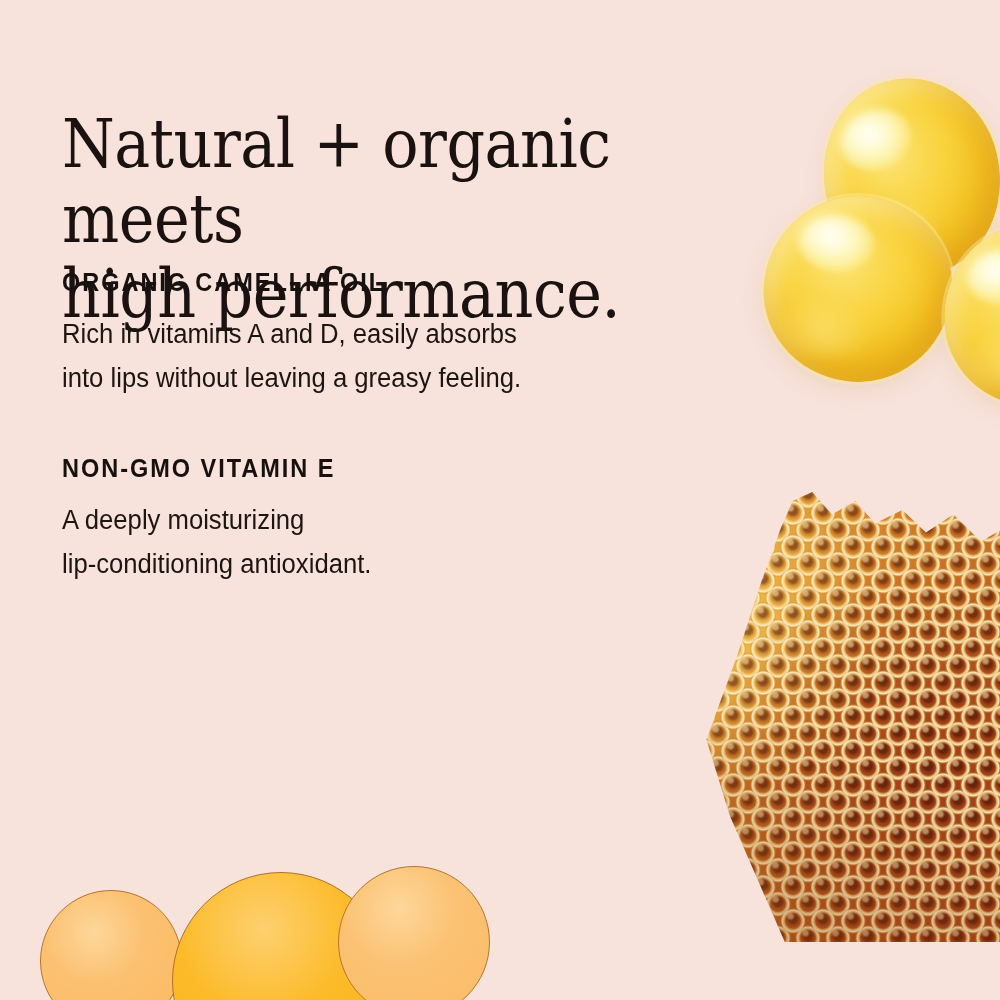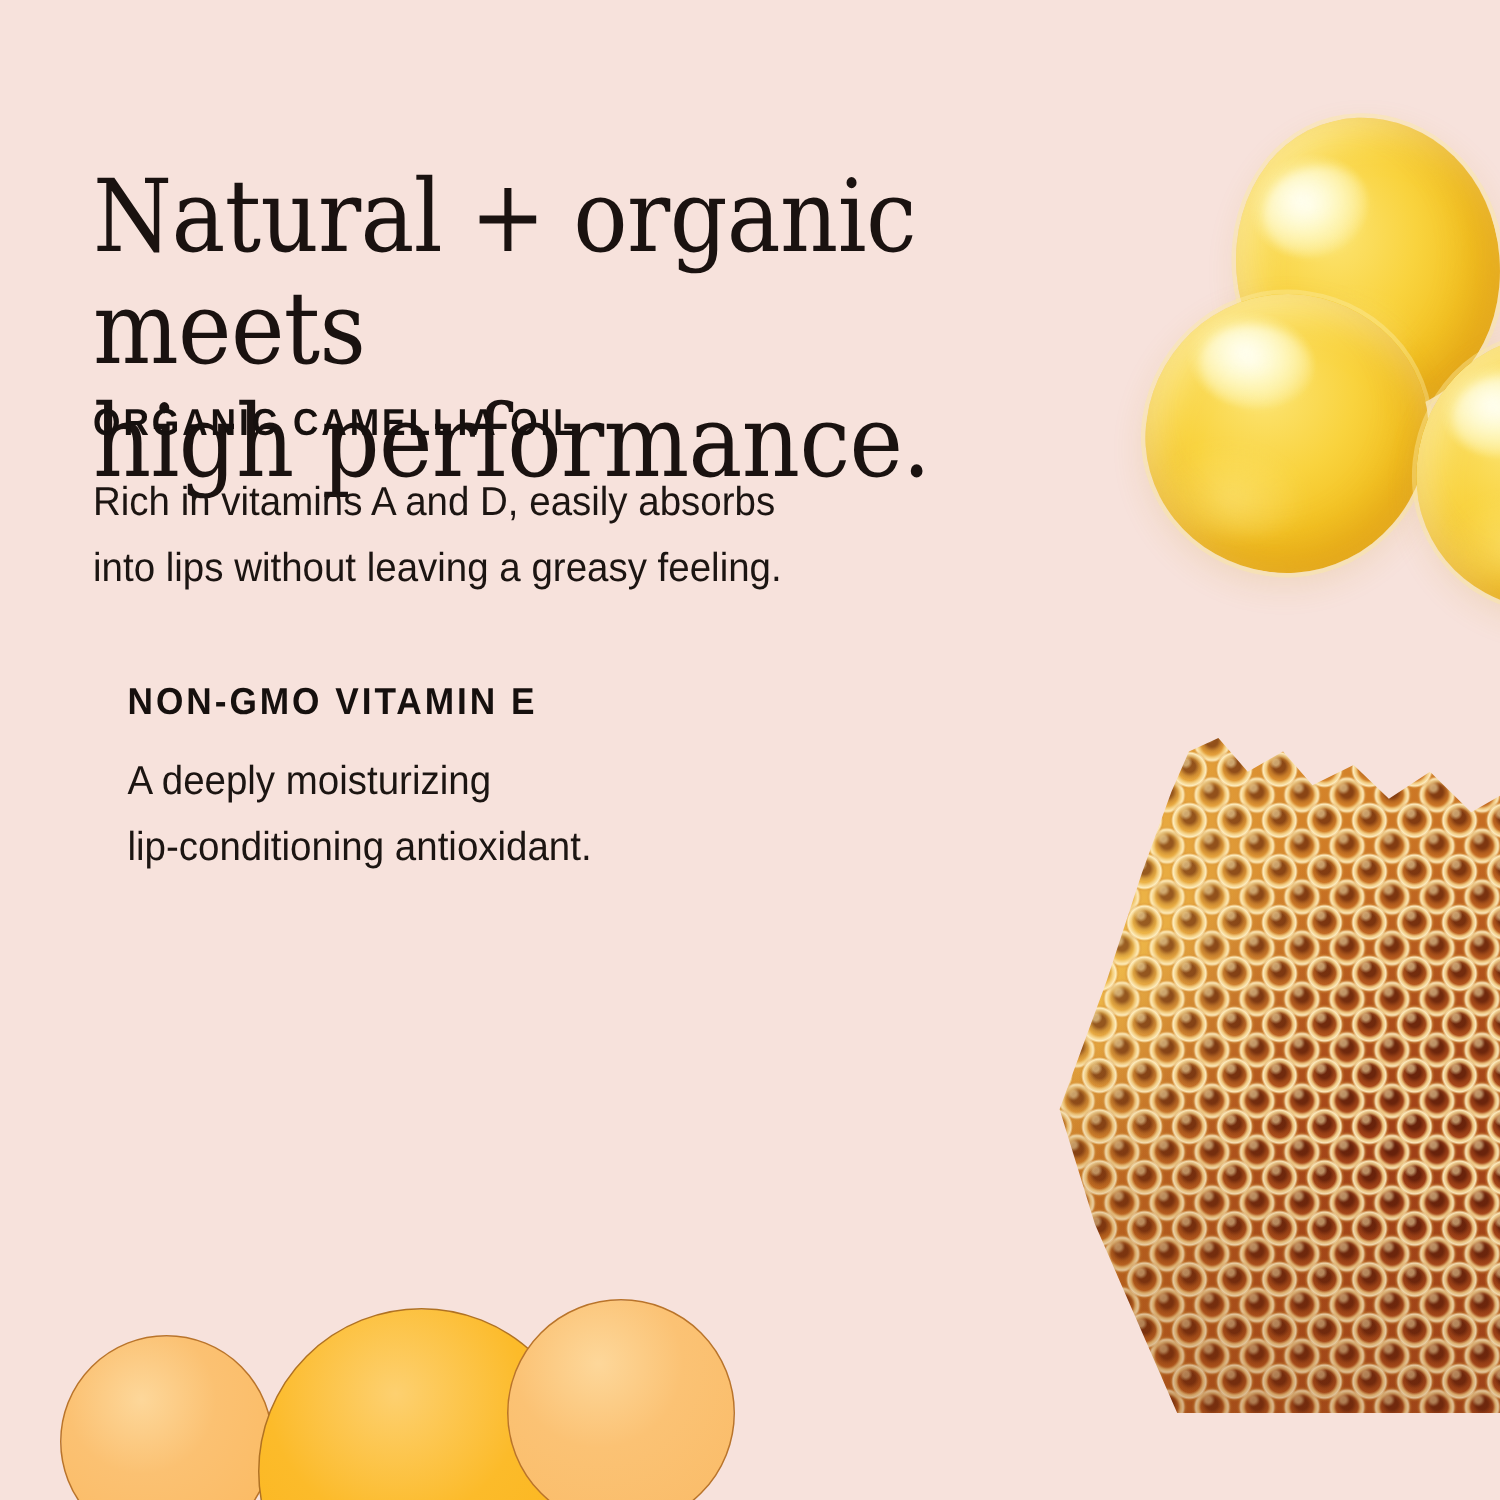--- a/index.html
+++ b/index.html
@@ -121,21 +121,21 @@
     letter-spacing:-0.5px;
     color:#1A1210;
     font-weight:400;
     transform:scaleX(.90);
     transform-origin:left top;
     white-space:pre-line;
   }
 
   #features{position:absolute;left:62px;top:268px;width:690px;}
   .feature{margin-bottom:54px;}
-  .feature:last-child{margin-bottom:0;margin-left:23px;}
+  .feature:last-child{margin-bottom:0;}
   .feat-title{
     font-family:"Liberation Sans",sans-serif;
     font-weight:700;
     font-size:25px;
     letter-spacing:2.1px;
     color:#16100E;
     margin:0 0 16px 0;
     transform:scaleX(.94);
     transform-origin:left center;
   }

